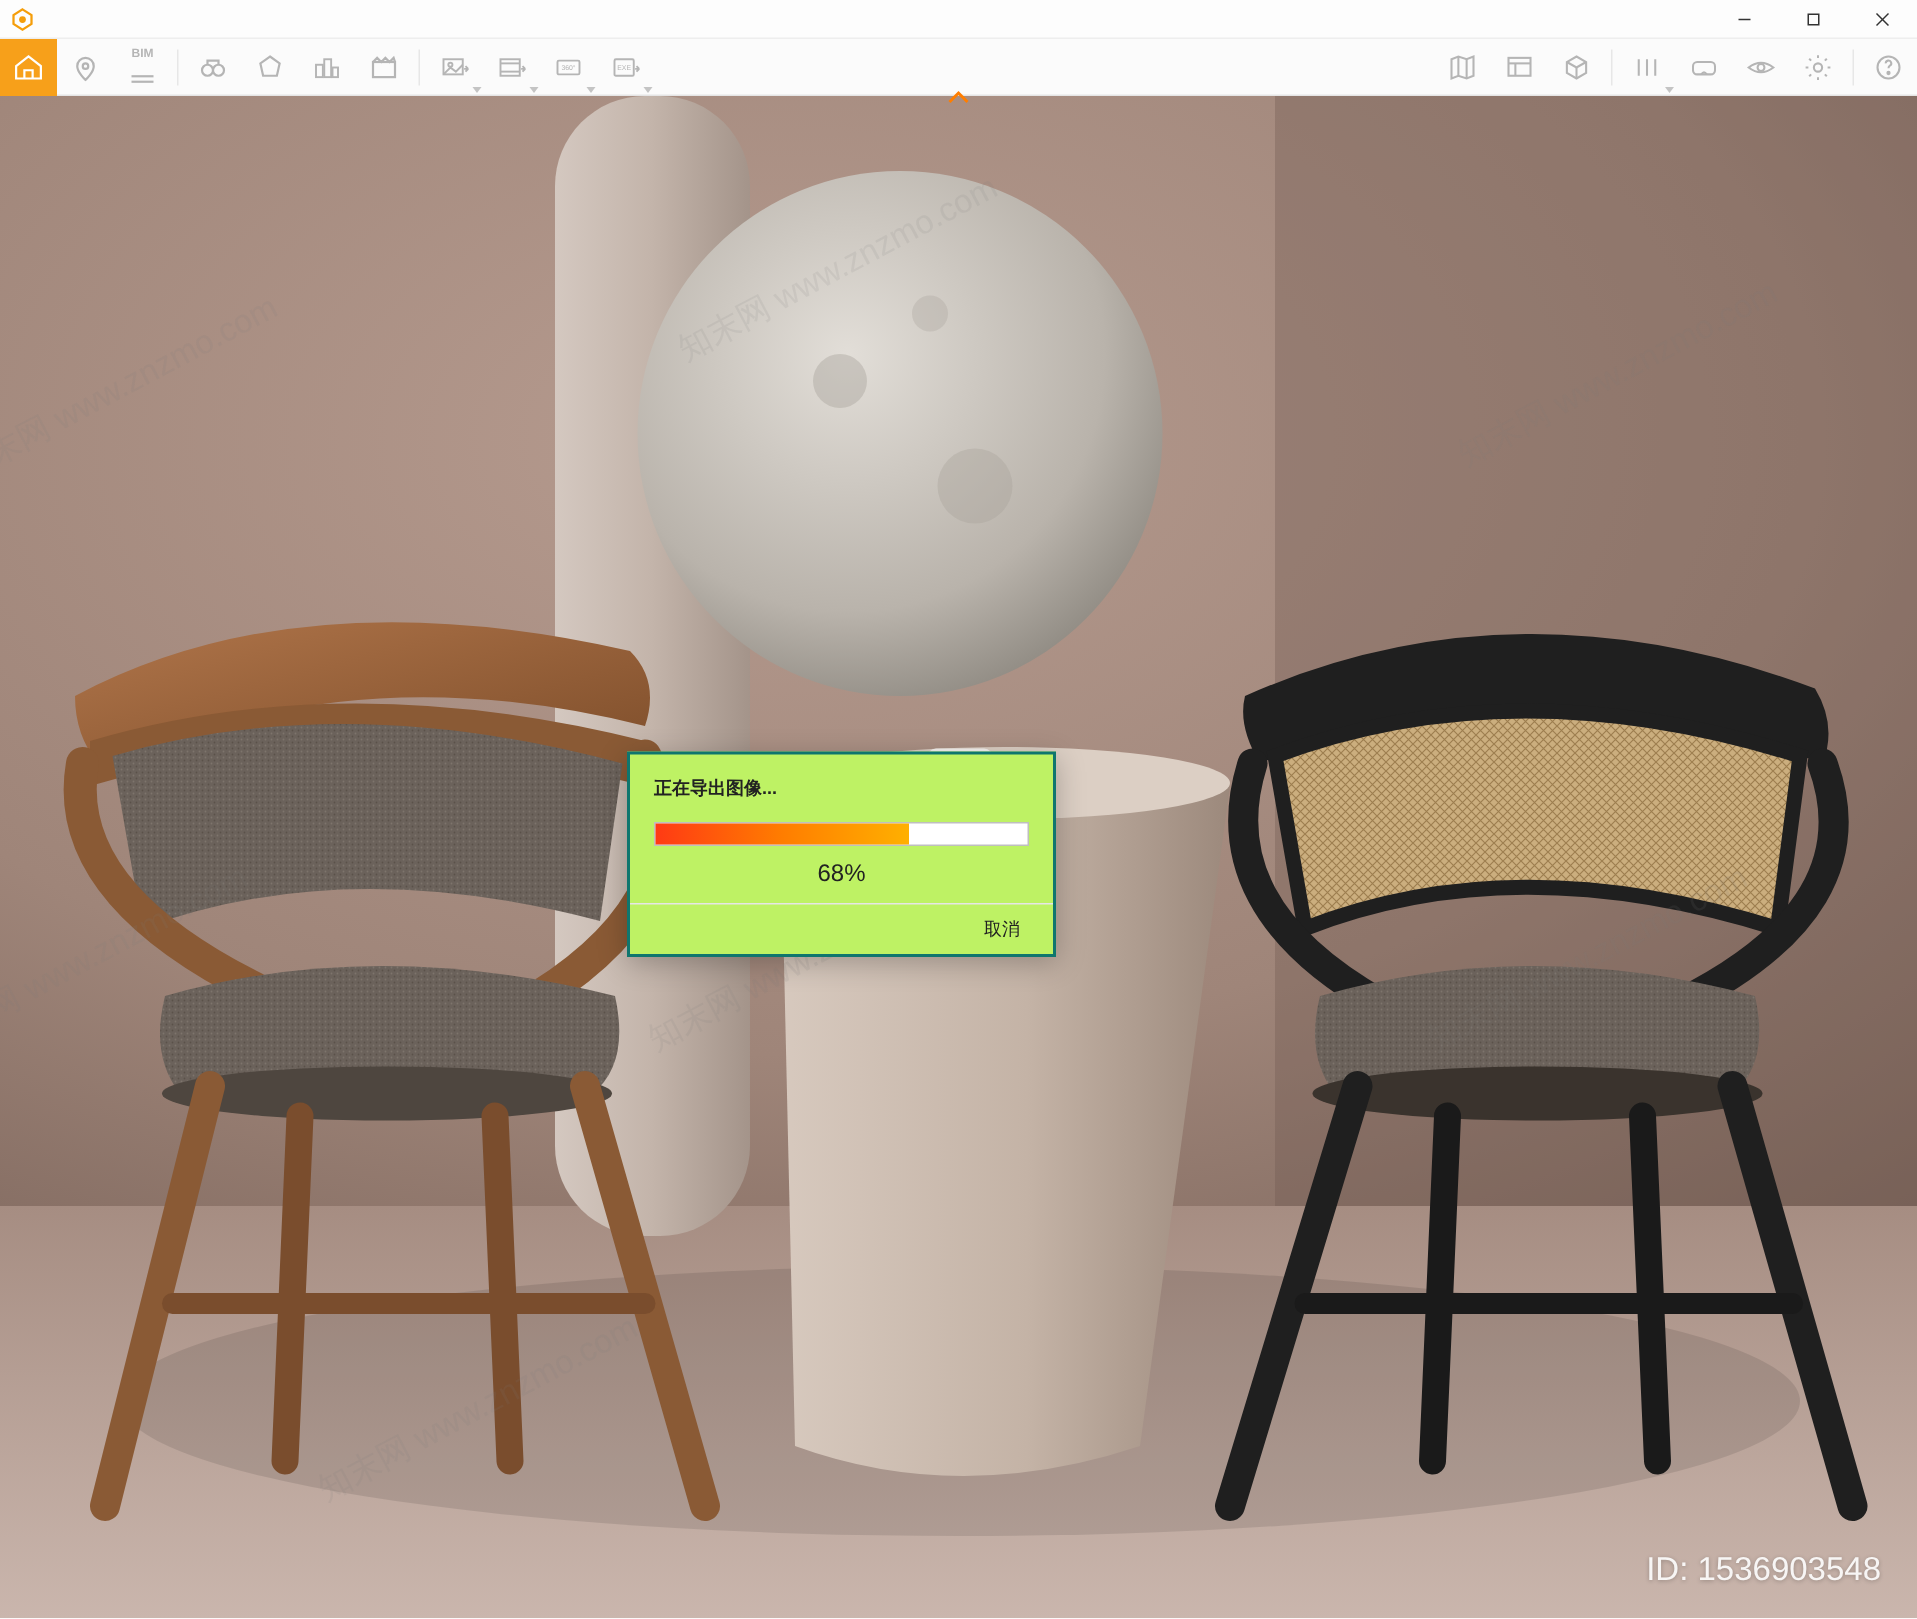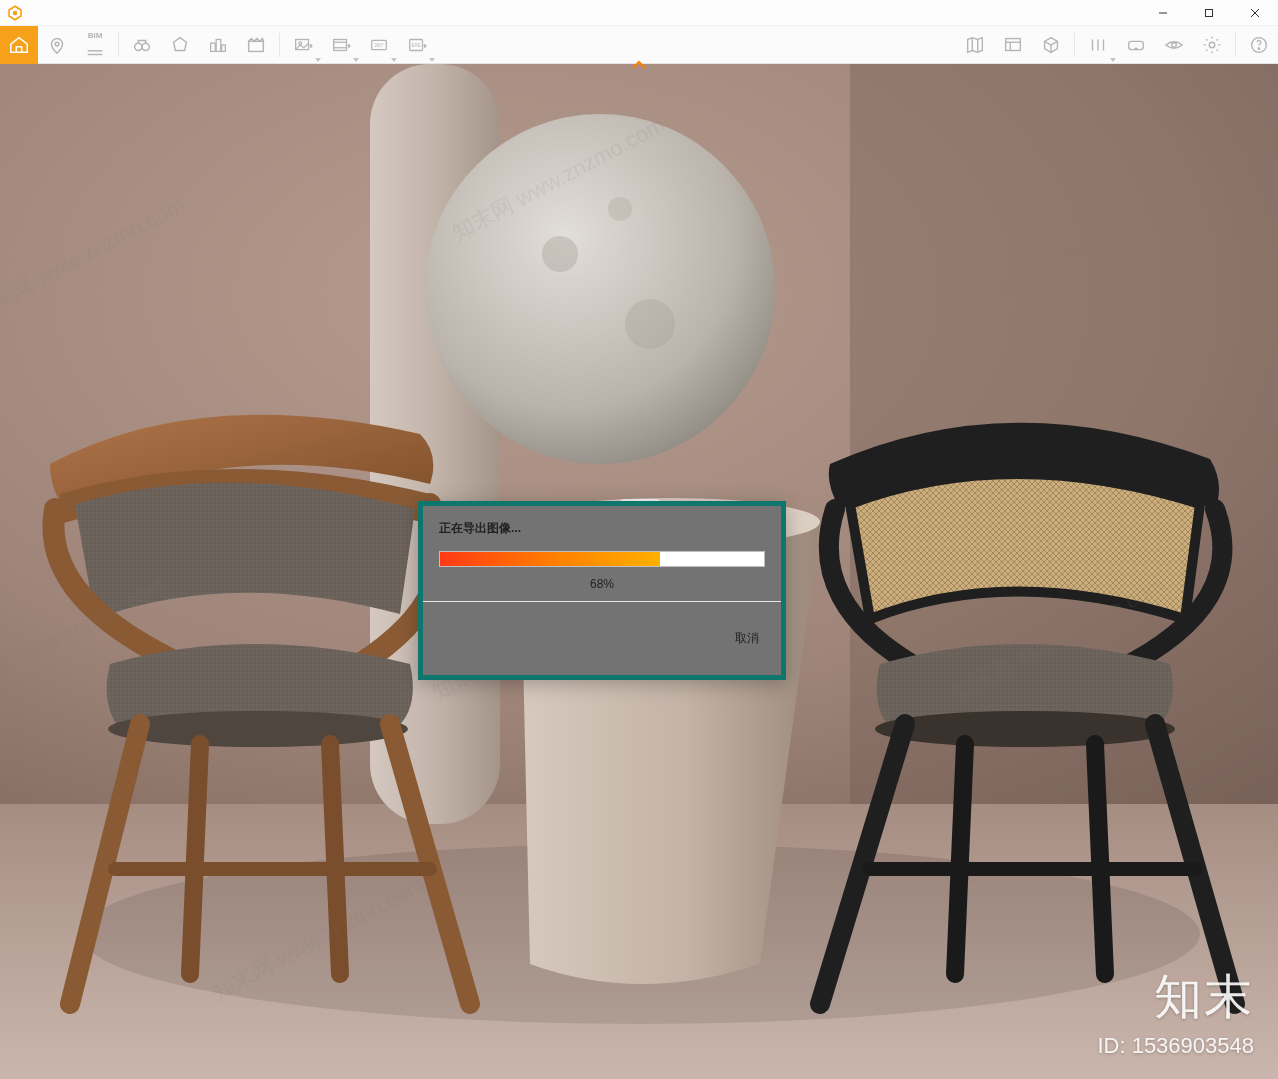--- a/index.html
+++ b/index.html
@@ -64,44 +64,44 @@
   }
   .wm-diag {
     position: absolute;
     color: rgba(125,125,125,0.12);
     font-size: 22px; font-weight: 500;
     white-space: nowrap;
     transform: rotate(-28deg);
     pointer-events: none;
   }
   .dialog {
-    width: 368px;
-    background: #737373;
-    border: 5px solid #0f766e;
+    width: 286px;
+    background: #bef264;
+    border: 2px solid #0f766e;
     box-shadow: 0 4px 18px rgba(0,0,0,0.25);
     pointer-events: auto;
     position: absolute;
     left: 418px; top: 437px;
   }
   .dialog-body { padding: 14px 16px 10px 16px; }
   .dialog-title { font-size: 12px; font-weight: bold; color: #222; margin-bottom: 14px; }
   .progress-outer {
     width: 100%; height: 16px;
     border: 1px solid #bfbfbf;
     background: #fff;
     position: relative;
   }
   .progress-inner {
     height: 100%;
     background: linear-gradient(90deg, #ff3a14 0%, #ff7d00 50%, #ffb000 100%);
   }
-  .progress-label { text-align: center; font-size: 12px; color: #222; margin-top: 10px; }
+  .progress-label { text-align: center; font-size: 16px; color: #222; margin-top: 10px; }
   .dialog-footer {
     border-top: 1px solid #e6e6e6;
-    padding: 24px 16px;
+    padding: 4px 16px;
     text-align: right;
   }
   .btn-cancel {
     font-size: 12px; color: #222;
     background: transparent; border: none;
     padding: 4px 6px; cursor: pointer;
   }
 
   
   .center-chevron {
@@ -396,21 +396,20 @@
   </svg>
 
   <div class="wm-diag" style="left:-40px; top:180px;">知末网 www.znzmo.com</div>
   <div class="wm-diag" style="left:440px; top:100px;">知末网 www.znzmo.com</div>
   <div class="wm-diag" style="left:960px; top:170px;">知末网 www.znzmo.com</div>
   <div class="wm-diag" style="left:-60px; top:560px;">知末网 www.znzmo.com</div>
   <div class="wm-diag" style="left:420px; top:560px;">知末网 www.znzmo.com</div>
   <div class="wm-diag" style="left:940px; top:560px;">知末网 www.znzmo.com</div>
   <div class="wm-diag" style="left:200px; top:860px;">知末网 www.znzmo.com</div>
 
-  <div class="wm-brand">知末</div>
   <div class="wm-id">ID: 1536903548</div>
 
   <div class="dialog">
     <div class="dialog-body">
       <div class="dialog-title">正在导出图像...</div>
       <div class="progress-outer">
         <div class="progress-inner" style="width:68%"></div>
       </div>
       <div class="progress-label">68%</div>
     </div>

